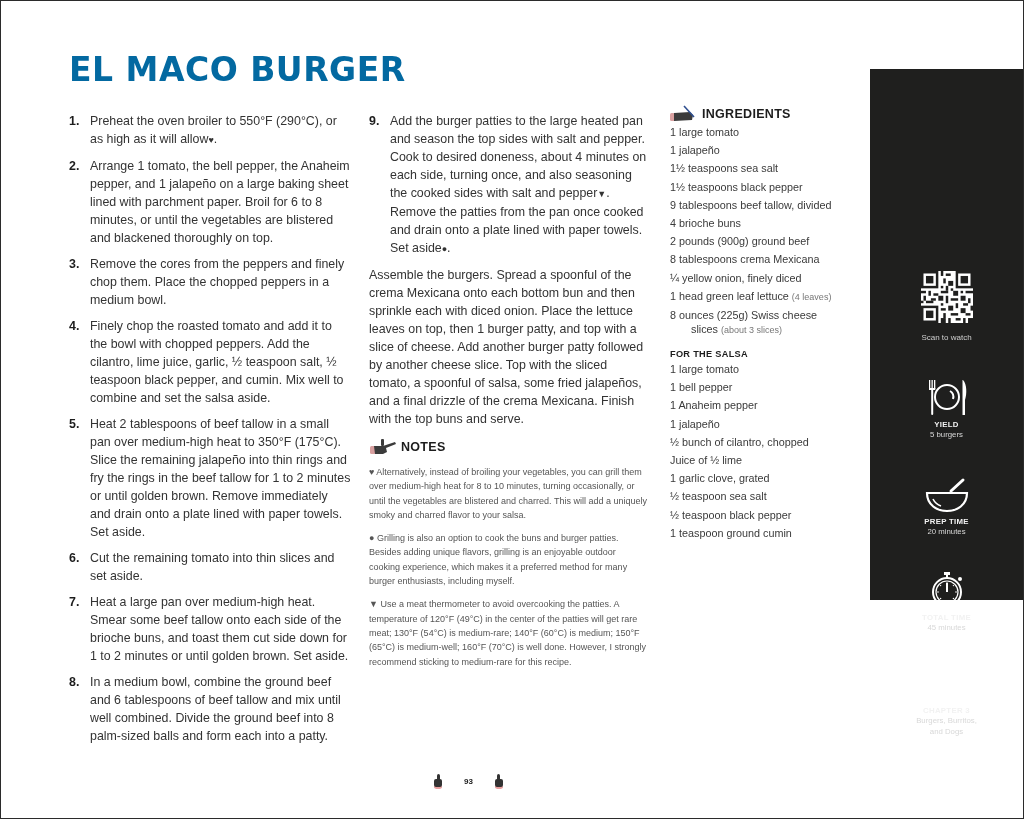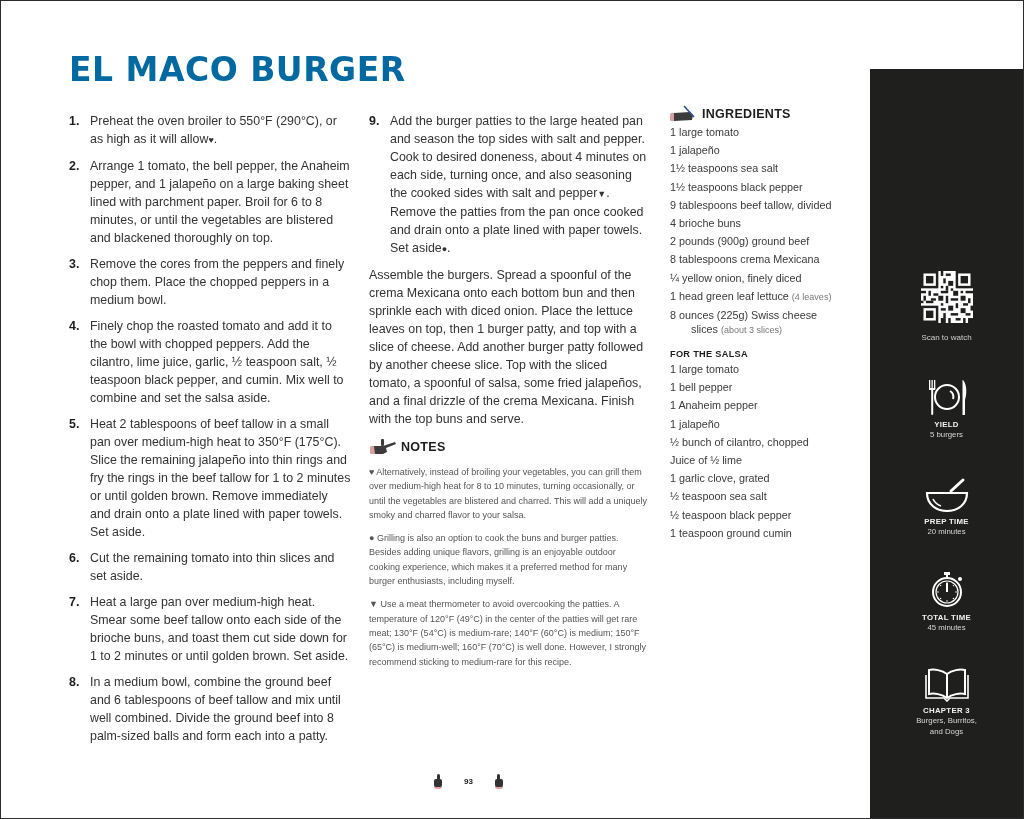--- a/index.html
+++ b/index.html
@@ -42,21 +42,21 @@
   .col-right { left:670px; top:105px; width:180px; }
   .ingr-head { display:flex; align-items:center; margin-bottom:0; }
   .ingr-list { list-style:none; margin:0; padding:0; }
   .ingr-item { font-size:10.8px; line-height:18.2px; color:#3a3a3a; }
   .ingr-item .small { font-size:9px; color:#777; }
   .ingr-item.wrap { line-height:13.5px; padding-top:3px; padding-bottom:2px; }
   .ingr-item.wrap .indent { padding-left:21px; display:block; }
   .sub-head { font-weight:bold; font-size:9.2px; color:#1d1d1d; margin-top:10px; margin-bottom:1px; letter-spacing:0.3px; }
 
   .sidebar {
-    position:absolute; left:870px; top:69px; width:153px; height:749px;
+    position:absolute; left:870px; top:69px; width:153px; height:531px;
     background:#1f1f1e; color:#fff;
   }
   .side-block { position:absolute; left:0; width:153px; text-align:center; }
   .side-label { font-size:7.8px; font-weight:bold; color:#f2f2f2; letter-spacing:0.3px; }
   .side-value { font-size:7.8px; color:#d8d8d8; line-height:11px; }
   .qr { width:52px; height:52px; margin:0 auto; background:#fff; position:relative; }
   .scan-text { font-size:8px; color:#cfcfcf; margin-top:6px; }
 
   .footer {
     position:absolute; left:432px; top:773px; display:flex; align-items:center; gap:20px;

